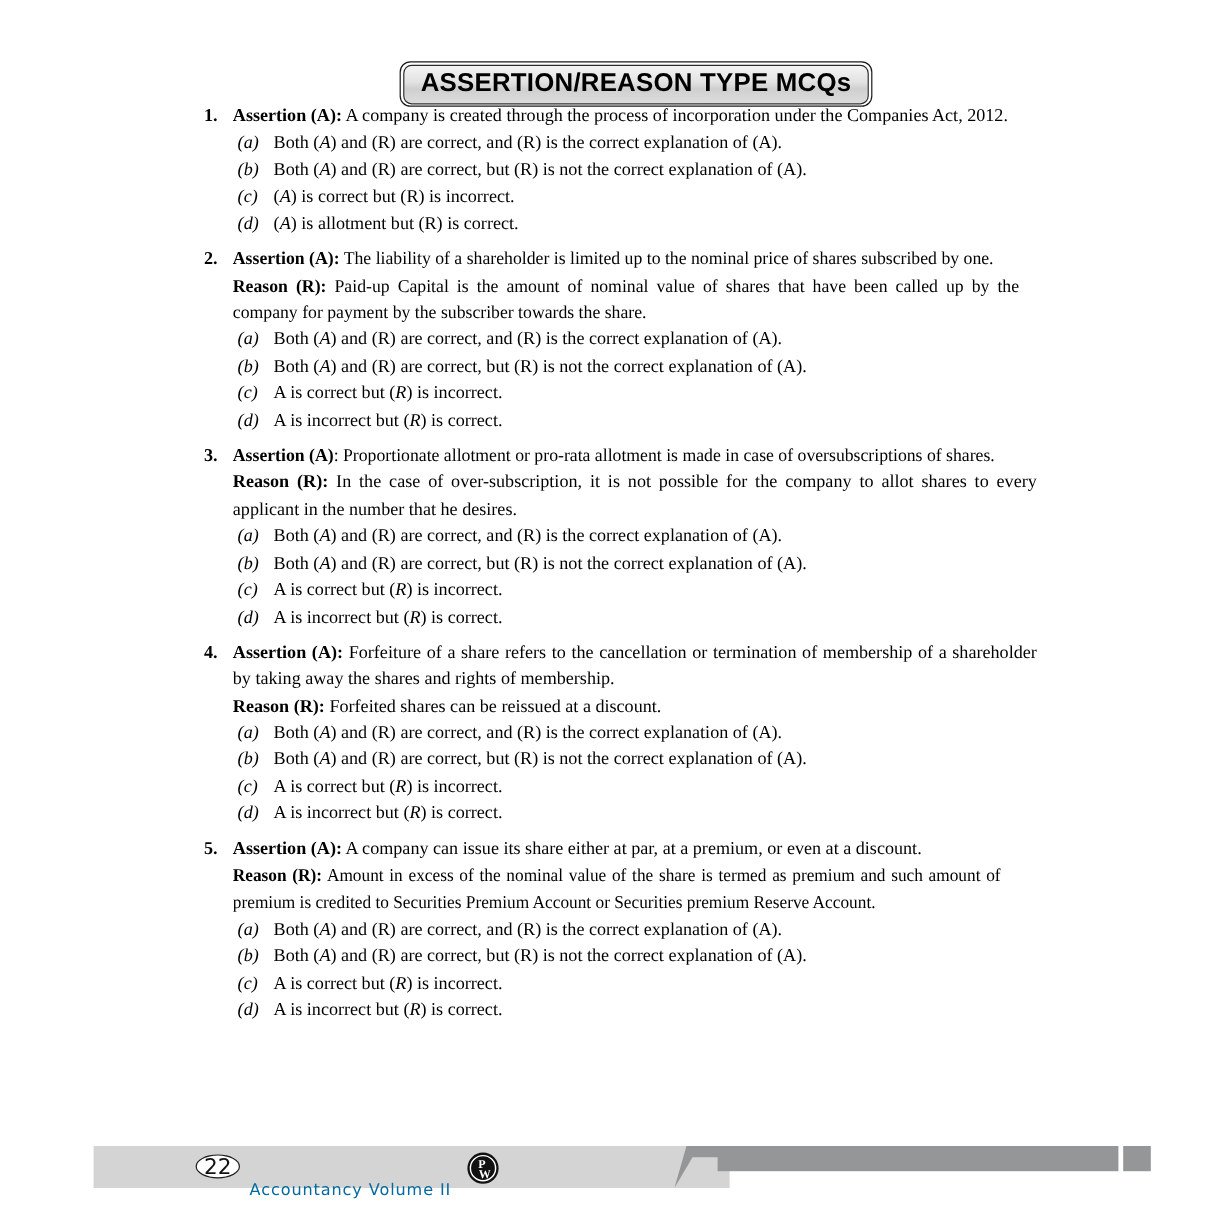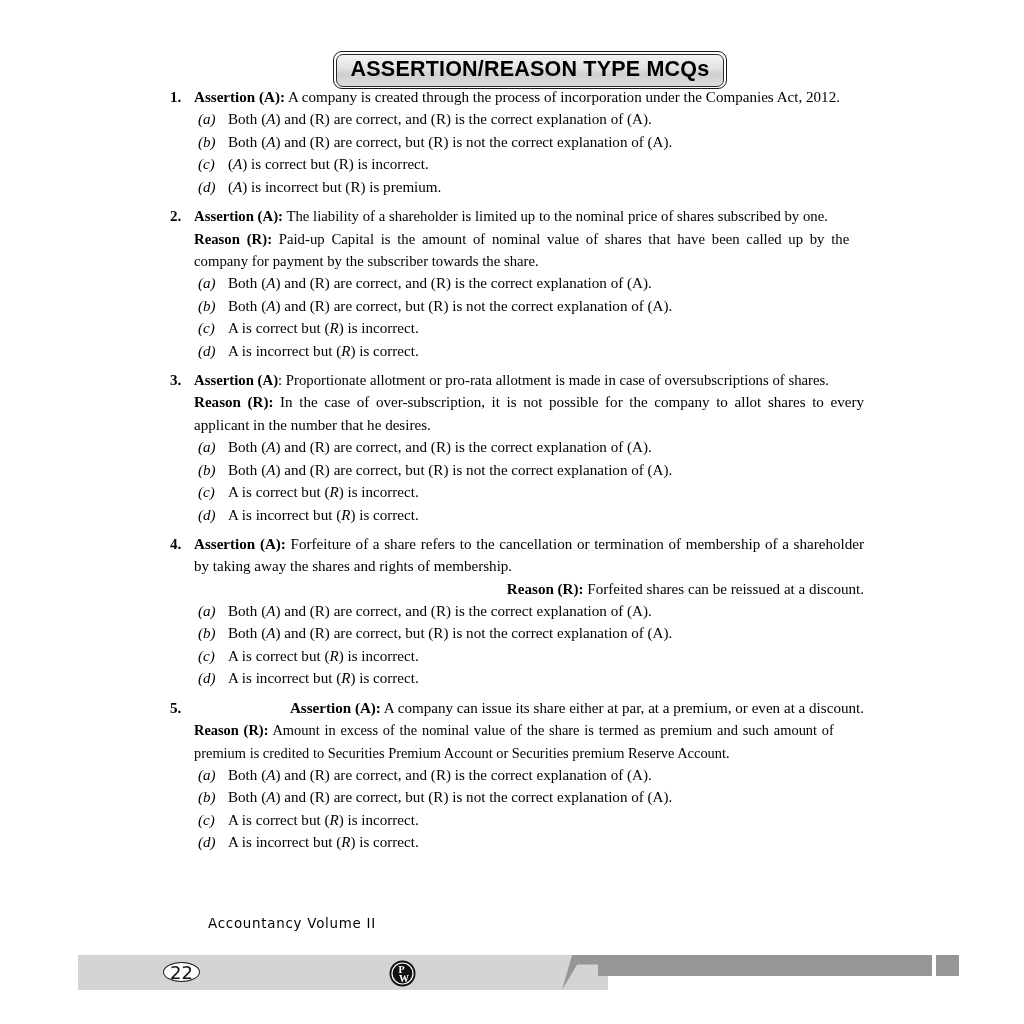--- a/index.html
+++ b/index.html
@@ -86,21 +86,21 @@
 
   .para {
     font-size: 15.1px;
     line-height: 22.3px;
     text-align: justify;
     text-justify: inter-word;
     margin: 0;
     hyphens: none;
   }
   .para.nojustify {
-    text-align: right;
+    text-align: left;
   }
   .para b {
     font-weight: bold;
   }
   .para i, .it {
     font-style: italic;
   }
 
   
   .condense {
@@ -192,25 +192,25 @@
     justify-content: center;
     font-family: "DejaVu Sans", "Liberation Sans", sans-serif;
     font-size: 18px;
     color: #111111;
     box-sizing: border-box;
   }
 
   .footer-title {
     position: absolute;
     left: 208px;
-    top: 916px;
+    top: 985px;
     font-family: "DejaVu Sans", "Liberation Sans", sans-serif;
     font-size: 13.4px;
     letter-spacing: 0.75px;
-    color: #000000;
+    color: #0369a1;
     white-space: nowrap;
   }
 
   .pw-logo {
     position: absolute;
     left: 389px;
     top: 960px;
     width: 27px;
     height: 27px;
   }
@@ -241,21 +241,21 @@
             <div class="opt">
               <span class="opt-letter">(b)</span>
               <span class="opt-text"><span>Both (</span><i>A</i><span>) and (R) are correct, but (R) is not the correct explanation of (A).</span></span>
             </div>
             <div class="opt">
               <span class="opt-letter">(c)</span>
               <span class="opt-text"><span>(</span><i>A</i><span>) is correct but (R) is incorrect.</span></span>
             </div>
             <div class="opt">
               <span class="opt-letter">(d)</span>
-              <span class="opt-text"><span>(</span><i>A</i><span>) is incorrect but (R) is premium.</span></span>
+              <span class="opt-text"><span>(</span><i>A</i><span>) is allotment but (R) is correct.</span></span>
             </div>
           </div>
         </div>
       </div>
     </div>
     <div class="spacer-q"></div>
 
     <div class="qblock">
       <div class="qrow">
         <div class="qnum">2.</div>

